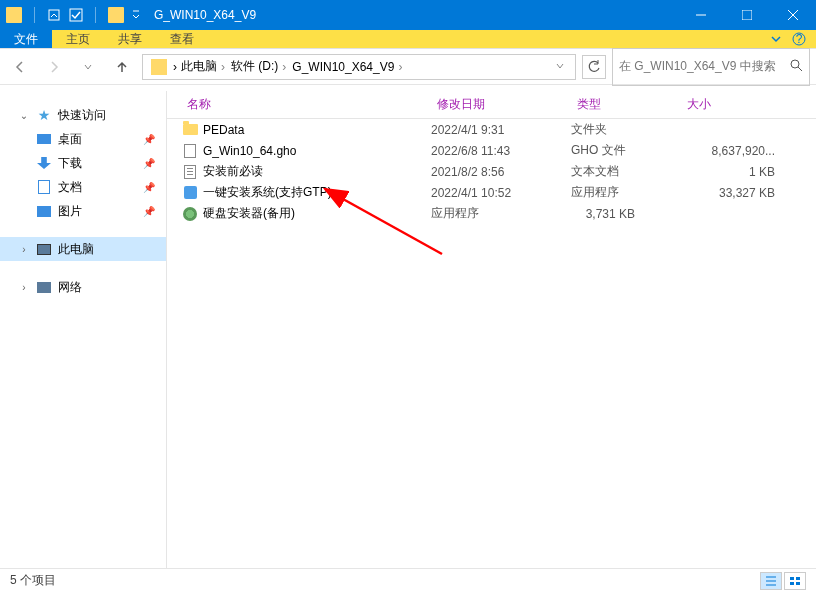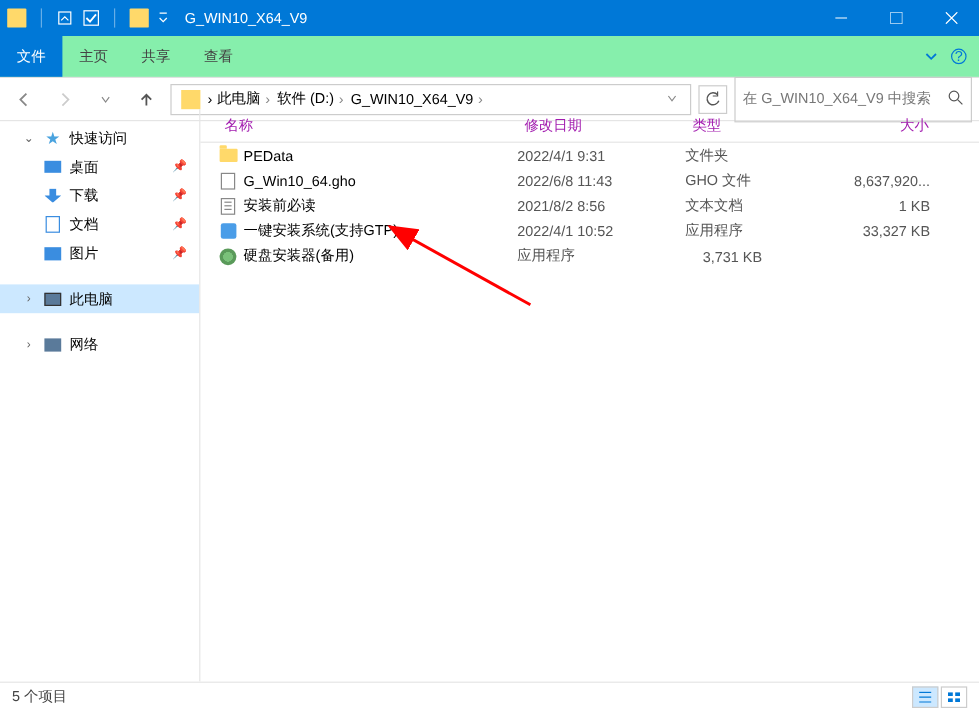--- a/index.html
+++ b/index.html
@@ -4,21 +4,21 @@
 <style>
 *{margin:0;padding:0;box-sizing:border-box;font-family:"Microsoft YaHei","Segoe UI",sans-serif;font-size:12px}
 body{width:816px;height:592px;background:#fff;overflow:hidden;position:relative}
 .titlebar{height:30px;background:#0078d7;display:flex;align-items:center;color:#fff}
 .titlebar .qat{display:flex;align-items:center;padding:0 6px;gap:8px}
 .titlebar .qat .folder-ic{width:16px;height:16px;background:#ffd96a;border-radius:1px;position:relative}
 .titlebar .sep{width:1px;height:16px;background:rgba(255,255,255,.4);margin:0 4px}
 .titlebar .title{margin-left:8px;font-size:12px}
 .titlebar .winbtns{margin-left:auto;display:flex}
 .titlebar .winbtn{width:46px;height:30px;display:flex;align-items:center;justify-content:center}
-.ribbon{height:35px;background:#86efac;display:flex;align-items:stretch;border-bottom:1px solid #e1e1e1}
+.ribbon{height:19px;background:#fde047;display:flex;align-items:stretch;border-bottom:1px solid #e1e1e1}
 .ribbon .tab{padding:0 14px;display:flex;align-items:center;color:#444}
 .ribbon .tab.file{background:#0078d7;color:#fff}
 .ribbon .expand{margin-left:auto;display:flex;align-items:center;gap:10px;padding:0 10px;color:#0078d7}
 .addrbar{height:36px;display:flex;align-items:center;padding:4px 6px;gap:6px;background:#fff;border-bottom:1px solid #e5e5e5}
 .navbtn{width:28px;height:24px;display:flex;align-items:center;justify-content:center;color:#999}
 .navbtn.enabled{color:#555}
 .addrbox{flex:1;height:26px;border:1px solid #ccc;display:flex;align-items:center;padding:0 4px;gap:2px;overflow:hidden}
 .addrbox .folder-ic{width:16px;height:16px;background:#ffd96a;margin:0 4px}
 .crumb{display:flex;align-items:center;gap:4px;padding:0 2px;white-space:nowrap}
 .crumb .chev{color:#888}
@@ -33,21 +33,21 @@
 .navitem .noexp{width:12px}
 .navitem .ic{width:16px;height:16px;display:flex;align-items:center;justify-content:center}
 .navitem .pin{margin-left:auto;margin-right:10px;color:#888;font-size:10px}
 .navgap{height:14px}
 .main{flex:1;display:flex;flex-direction:column;position:relative}
 .cols{height:28px;display:flex;align-items:center;border-bottom:1px solid #e5e5e5;color:#a21caf;padding-left:14px}
 .col{padding:0 6px;border-right:1px solid transparent}
 .c-name{width:250px}
 .c-date{width:140px}
 .c-type{width:110px}
-.c-size{width:100px;text-align:right}
+.c-size{width:100px;}
 .files{flex:1;overflow:auto;padding-left:14px;position:relative}
 .row{height:21px;display:flex;align-items:center}
 .row .ic{width:18px;display:flex;align-items:center;justify-content:center}
 .row .nm{width:232px;padding-left:4px}
 .row .dt{width:140px;color:#555}
 .row .tp{width:110px;color:#555}
 .row .sz{width:100px;text-align:right;color:#555;padding-right:6px}
 .arrow{position:absolute;pointer-events:none;z-index:10}
 .status{position:absolute;bottom:0;left:0;right:0;height:24px;border-top:1px solid #e5e5e5;display:flex;align-items:center;padding:0 10px;color:#444;background:#fff}
 .status .viewbtns{margin-left:auto;display:flex;gap:2px}

